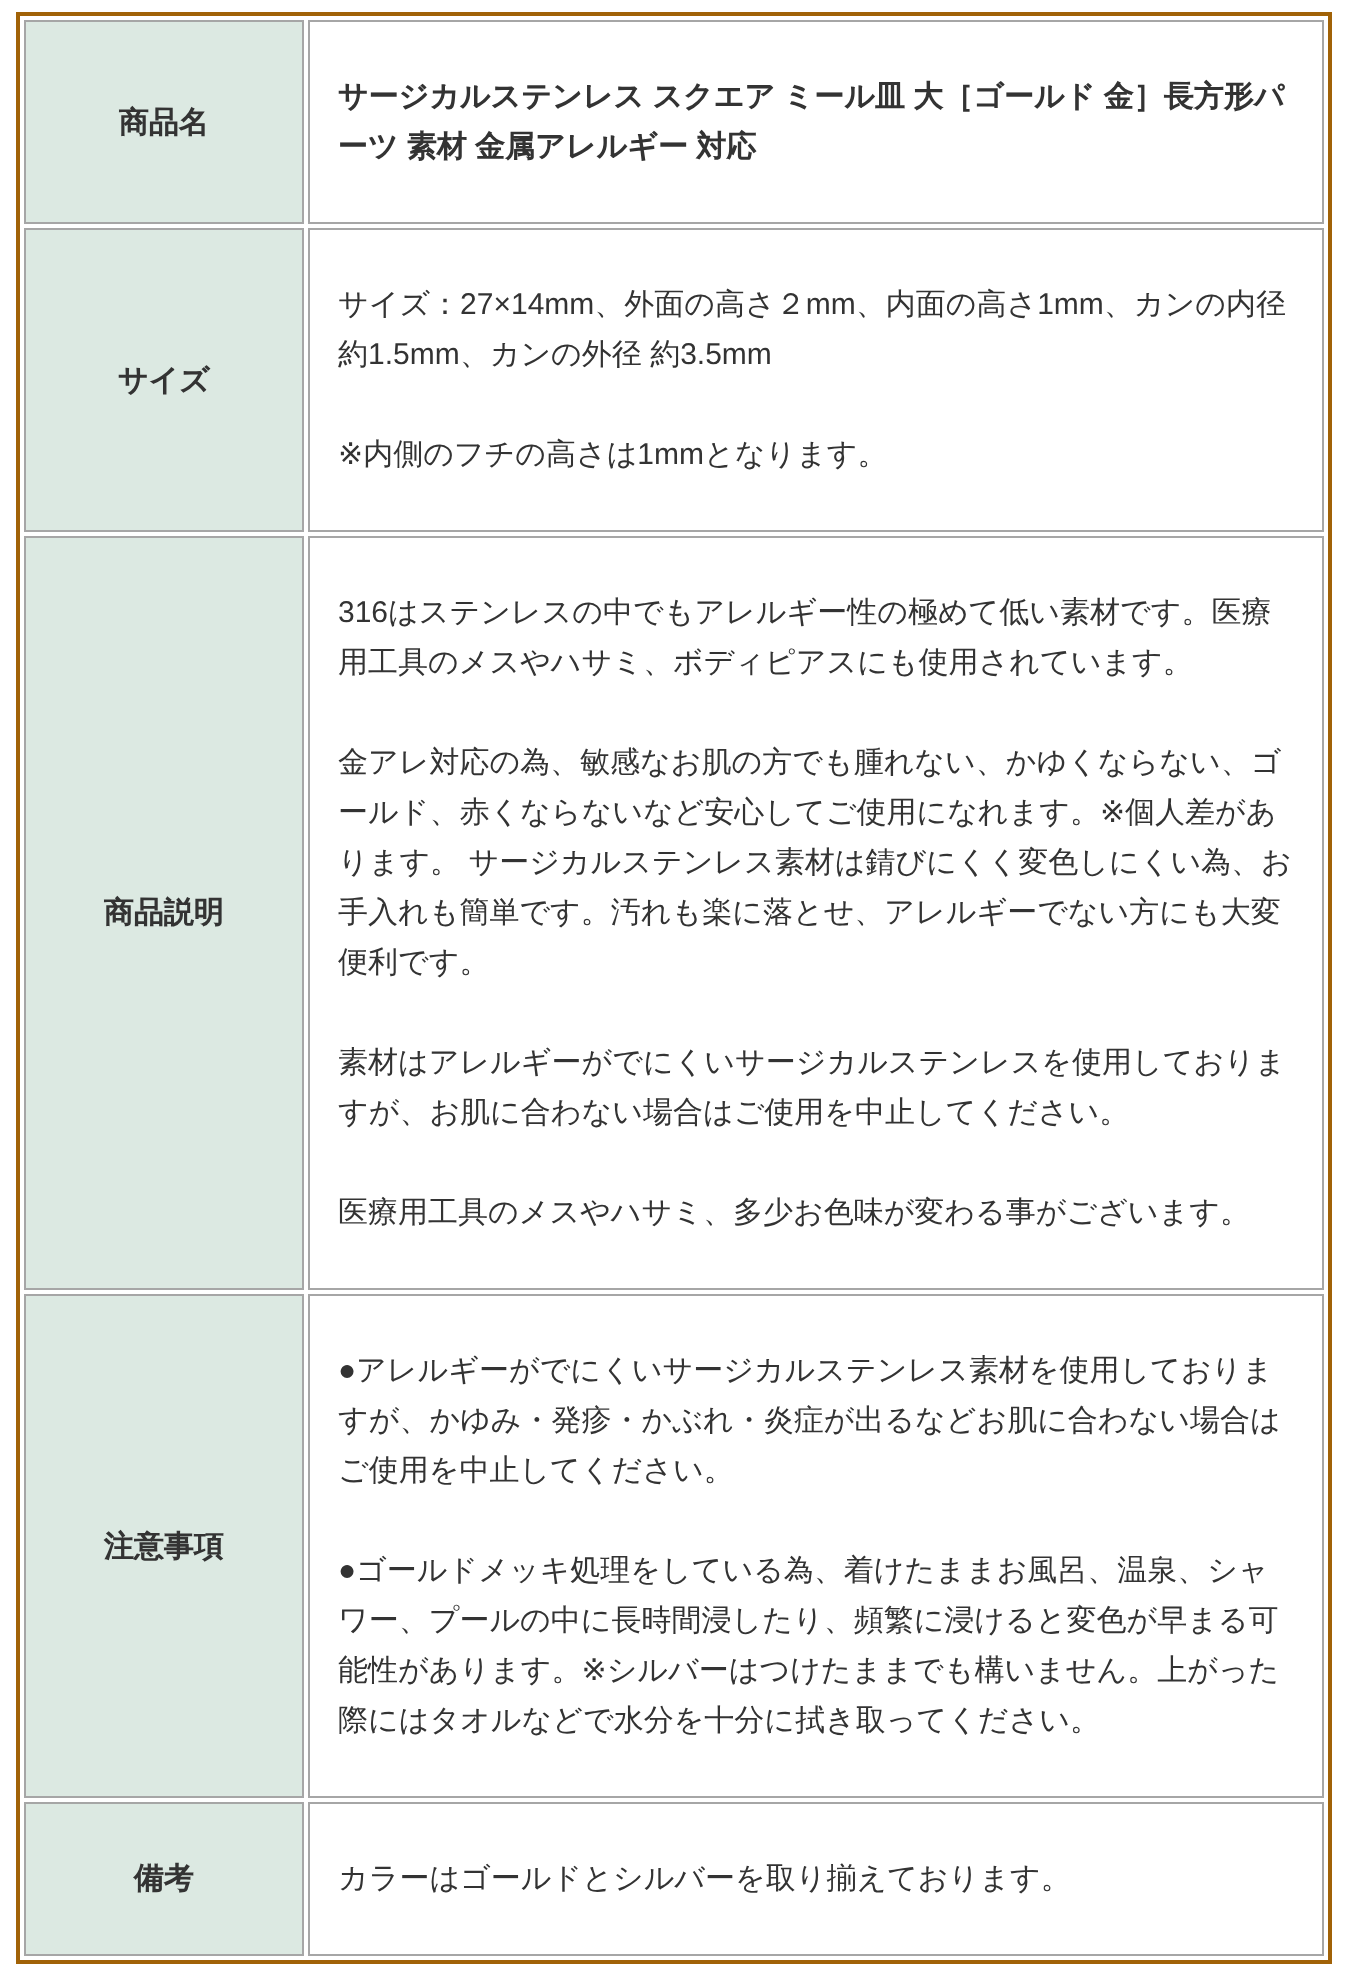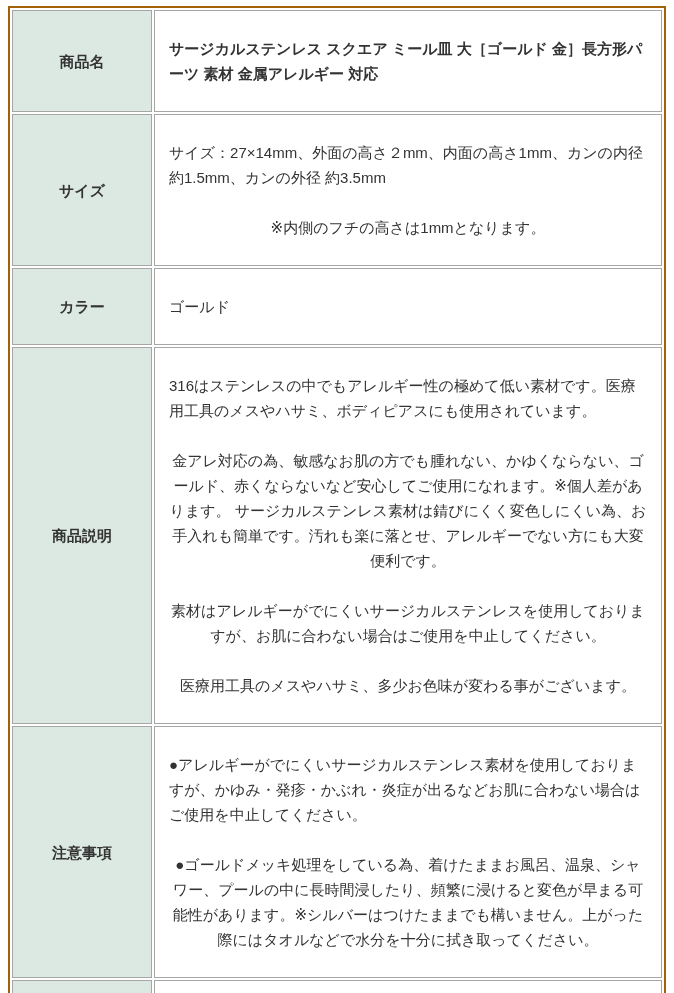--- a/index.html
+++ b/index.html
@@ -38,21 +38,20 @@
   }
   table.spec td {
     padding: 25px 14px;
     text-align: left;
   }
   table.spec td p {
     margin: 0;
   }
   table.spec td p + p {
     margin-top: 25px;
-    text-align: center;
   }
   table.spec td.bold {
     font-weight: bold;
   }
 </style>
 </head>
 <body>
 
 <table class="spec">
   <tbody id="spec-body">
@@ -60,26 +59,20 @@
         <th>商品名</th>
         <td class="bold">
           <p>サージカルステンレス スクエア ミール皿 大［ゴールド 金］長方形パーツ 素材 金属アレルギー 対応</p>
         </td>
       </tr>
       <tr>
         <th>サイズ</th>
         <td>
           <p>サイズ：27×14mm、外面の高さ２mm、内面の高さ1mm、カンの内径 約1.5mm、カンの外径 約3.5mm</p>
           <p>※内側のフチの高さは1mmとなります。</p>
-        </td>
-      </tr>
-      <tr>
-        <th>カラー</th>
-        <td>
-          <p>ゴールド</p>
         </td>
       </tr>
       <tr>
         <th>商品説明</th>
         <td>
           <p>316はステンレスの中でもアレルギー性の極めて低い素材です。医療用工具のメスやハサミ、ボディピアスにも使用されています。</p>
           <p>金アレ対応の為、敏感なお肌の方でも腫れない、かゆくならない、ゴールド、赤くならないなど安心してご使用になれます。※個人差があります。 サージカルステンレス素材は錆びにくく変色しにくい為、お手入れも簡単です。汚れも楽に落とせ、アレルギーでない方にも大変便利です。</p>
           <p>素材はアレルギーがでにくいサージカルステンレスを使用しておりますが、お肌に合わない場合はご使用を中止してください。</p>
           <p>医療用工具のメスやハサミ、多少お色味が変わる事がございます。</p>
         </td>

